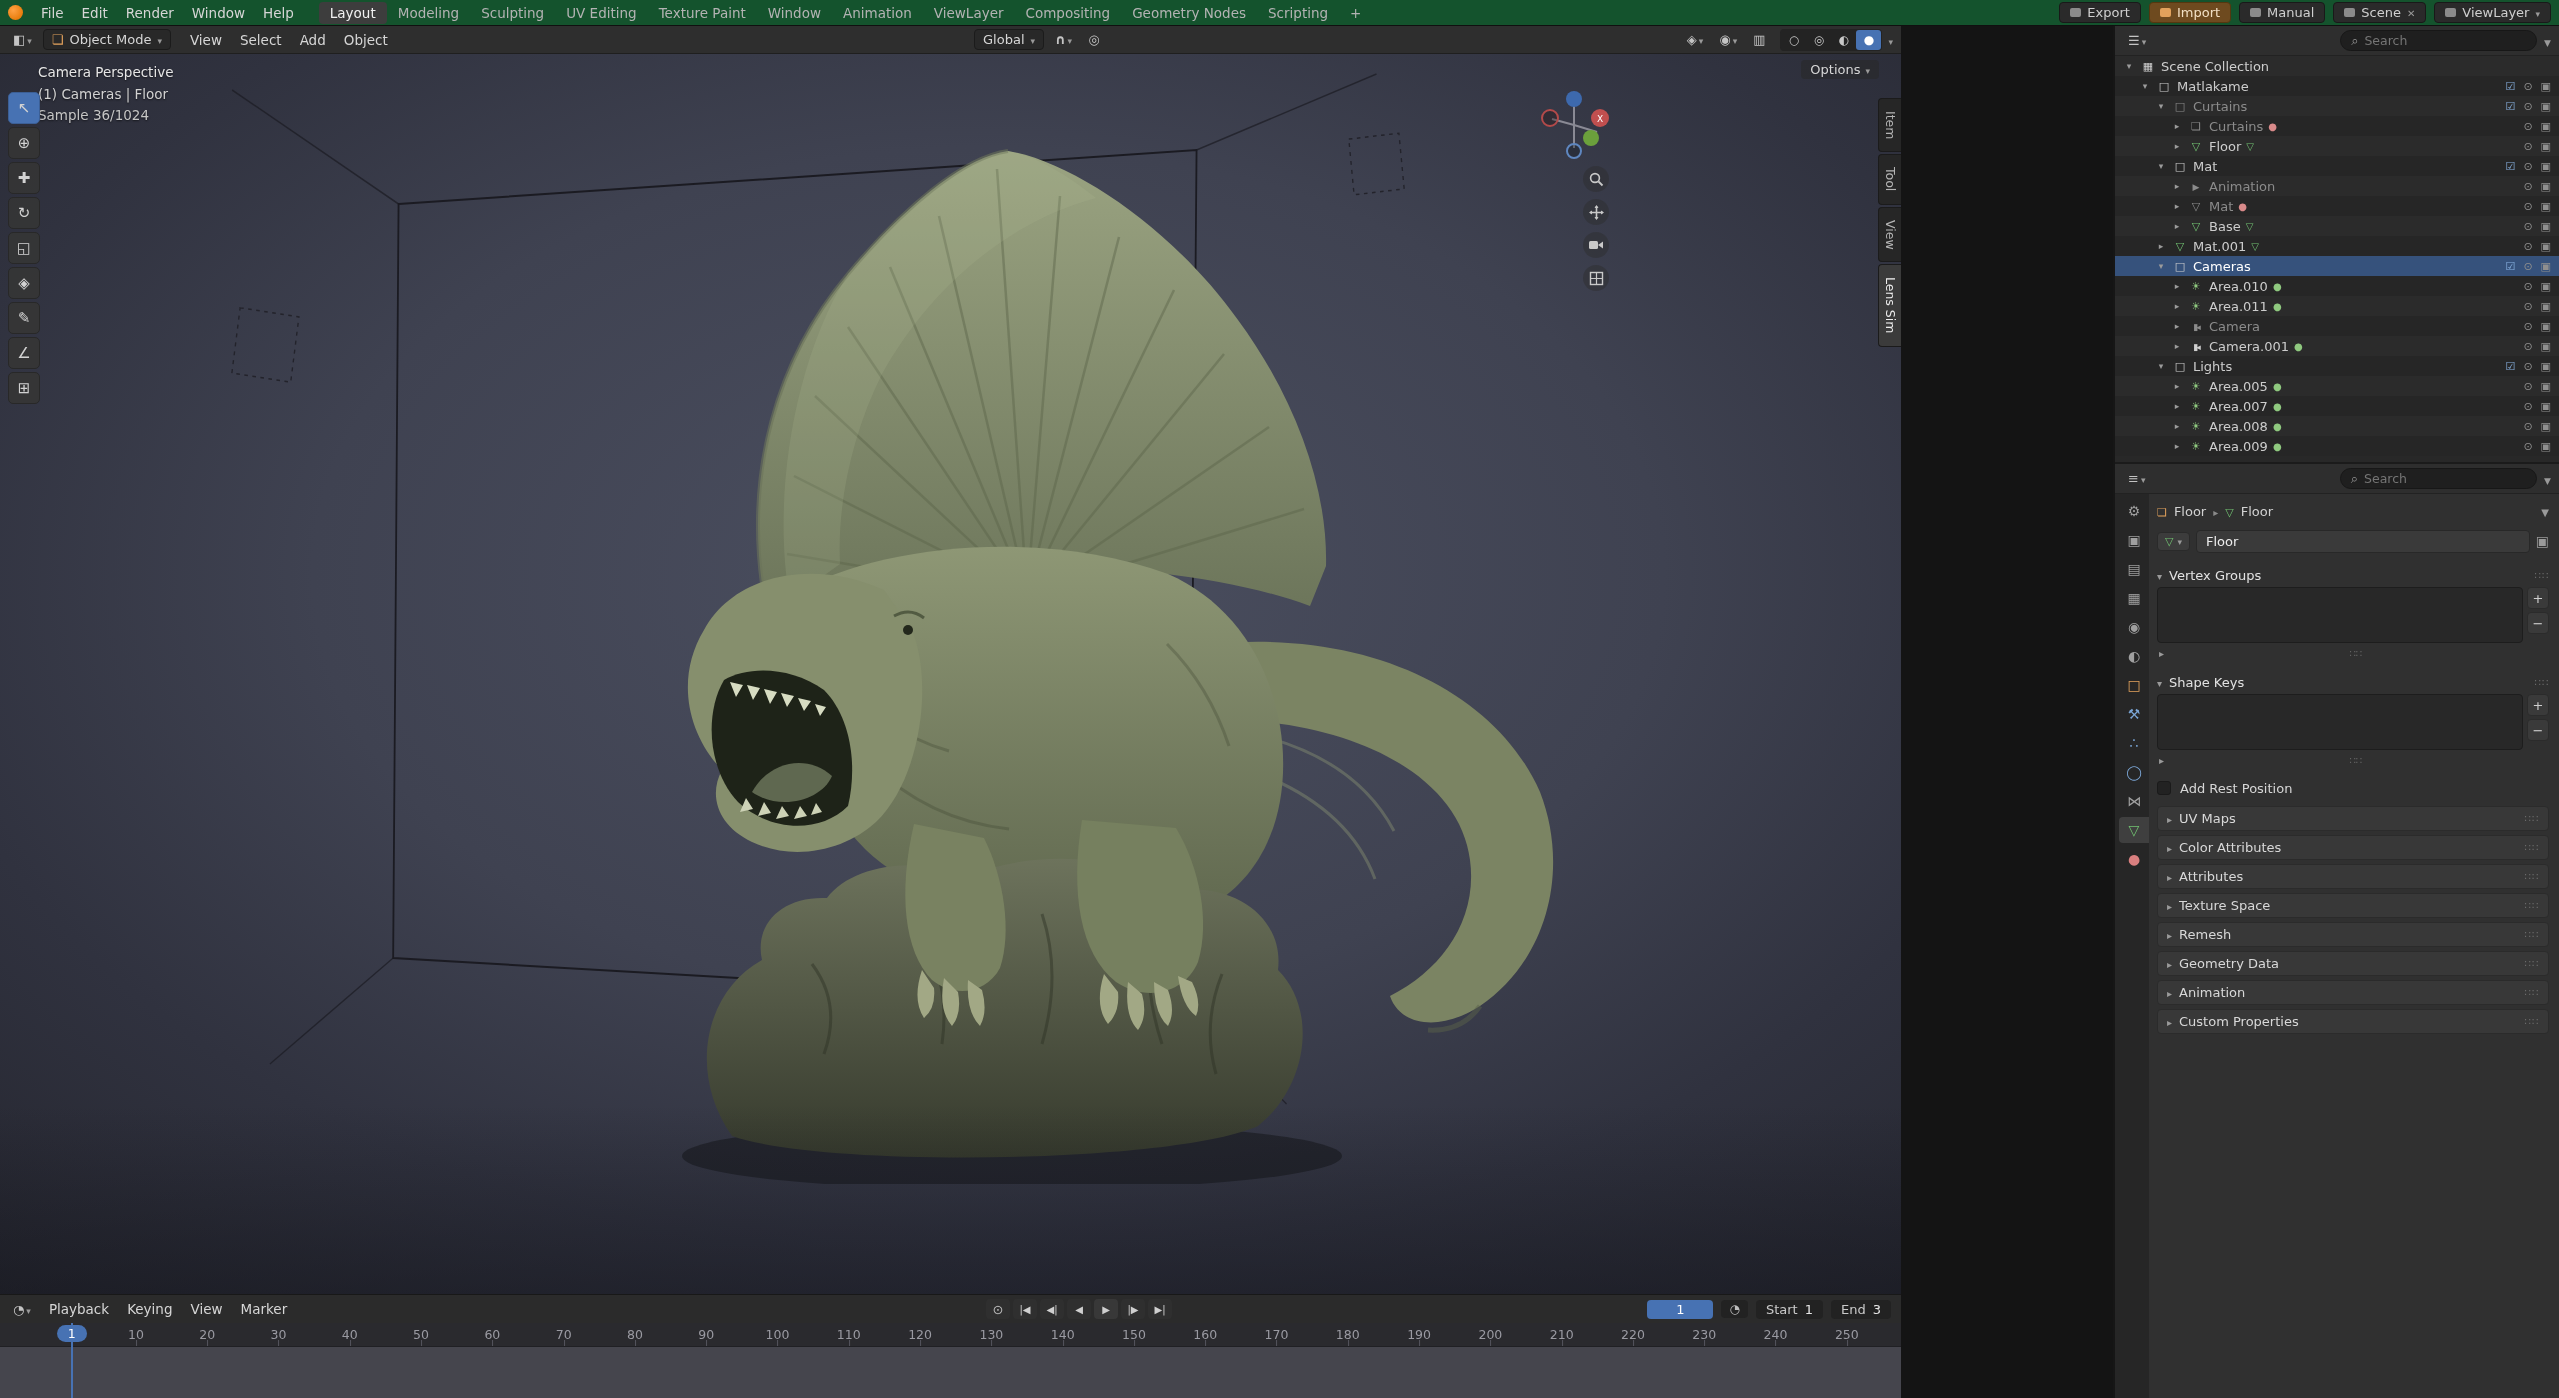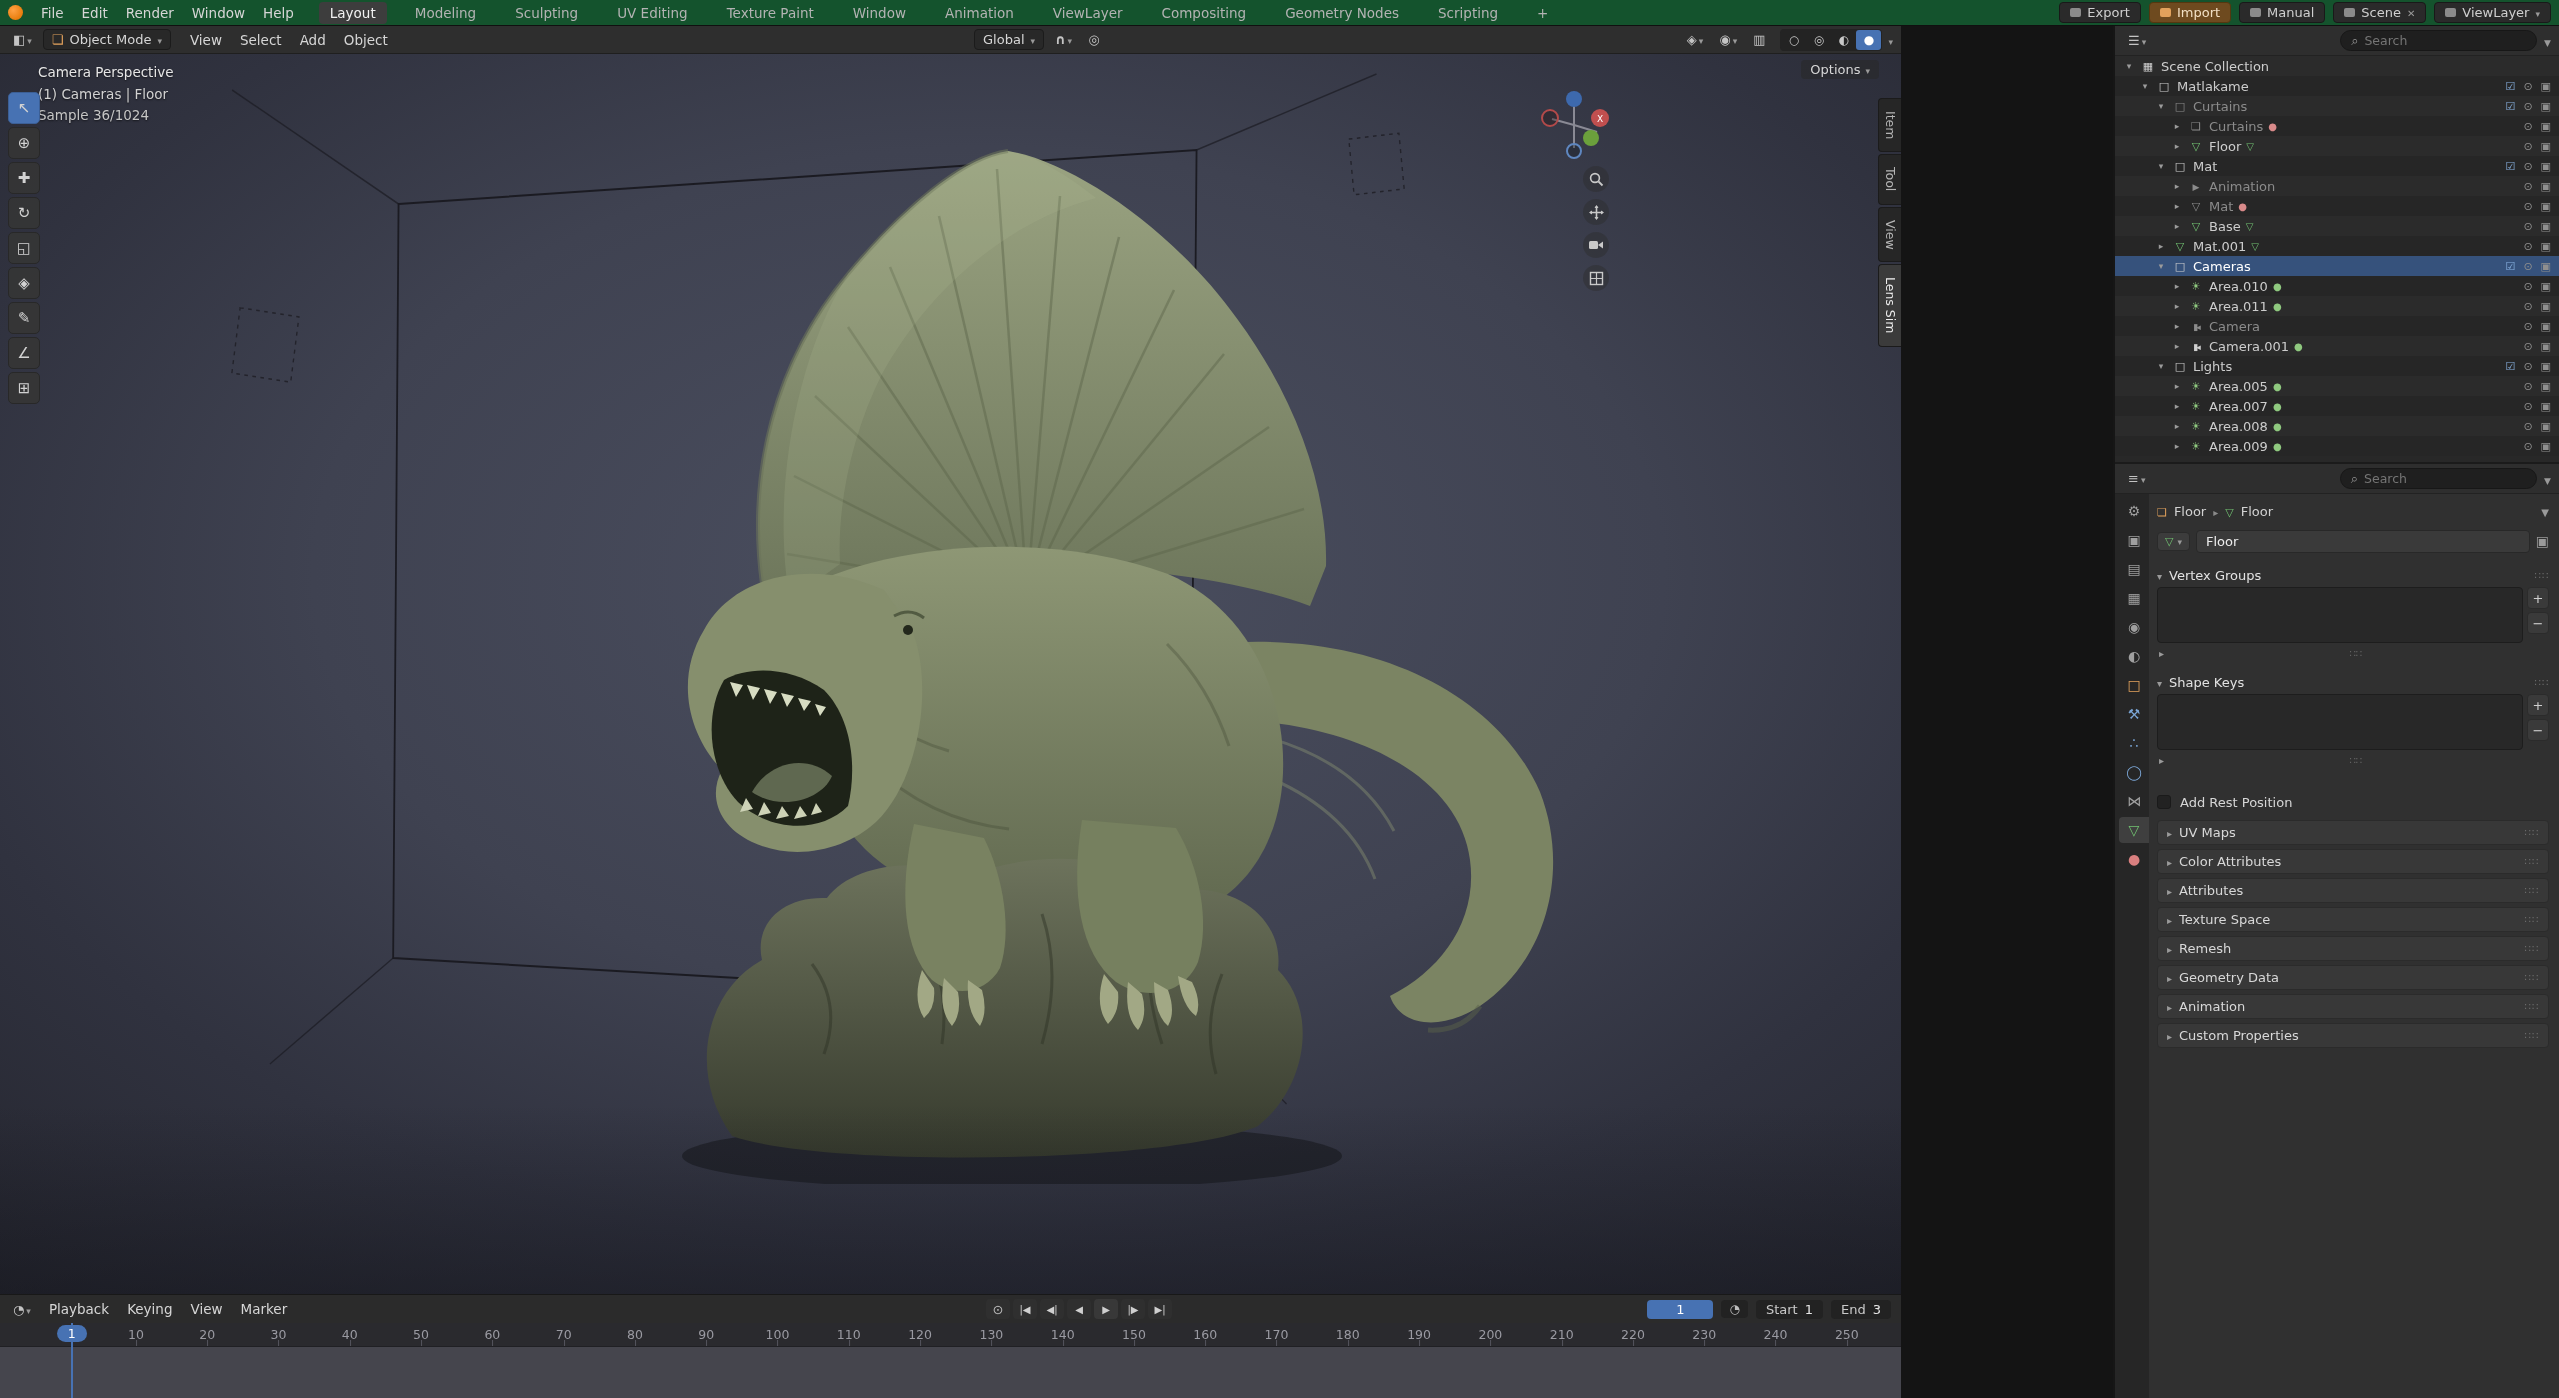--- a/index.html
+++ b/index.html
@@ -5,21 +5,21 @@
   *{margin:0;padding:0;box-sizing:border-box}
   html,body{width:2559px;height:1398px}
   body{position:relative;background:#141414;font-family:"DejaVu Sans","Liberation Sans",sans-serif;
        color:#d2d2d2;overflow:hidden;font-size:14px;-webkit-user-select:none;user-select:none}
 
   
   .topbar{position:absolute;left:0;top:0;width:2559px;height:26px;background:#14532d;
           display:flex;align-items:center;gap:2px;padding:0 8px;z-index:60;border-bottom:1px solid #101010}
   .logo{width:15px;height:15px;border-radius:50%;background:radial-gradient(circle at 35% 35%,#ffa143,#e87d0d 70%);margin-right:7px;flex:none}
   .menu-item{padding:2px 9px;border-radius:4px;font-size:13.5px;color:#d6d6d6;white-space:nowrap}
-  .ws-tabs{display:flex;margin-left:14px;gap:17px;align-items:center}
+  .ws-tabs{display:flex;margin-left:14px;gap:0;align-items:center}
   .ws-tab{padding:3px 11px;font-size:13.5px;color:#b3b3b3;border-radius:4px;white-space:nowrap}
   .ws-tab.active{background:#3d3d3d;color:#f1f1f1}
   .topbar-right{margin-left:auto;display:flex;align-items:center;gap:8px}
   .chip{display:flex;align-items:center;gap:6px;background:#2a2a2a;border:1px solid #191919;
         border-radius:4px;padding:2px 10px;font-size:13px;color:#cfcfcf;white-space:nowrap}
   .chip.import{background:#6e4a1f;border-color:#55370f;color:#f2dfc4}
   .mini-ic{display:inline-block;width:11px;height:9px;background:#8b8b8b;border-radius:2px}
   .mini-ic.orange{background:#e2a15c}
   .caret::before{content:"▾";font-size:9px;color:#9a9a9a}
   .xbtn::before{content:"✕";font-size:10px;color:#9a9a9a}
@@ -165,21 +165,21 @@
   .grip::before{content:"∷∷"}
   .listwrap{display:flex;gap:4px}
   .listbox{flex:1;height:56px;background:#282828;border:1px solid #1d1d1d;border-radius:4px}
   .listbtns{display:flex;flex-direction:column;gap:3px}
   .lbtn{width:22px;height:22px;background:#3a3a3a;border:1px solid #2b2b2b;border-radius:4px;color:#cfcfcf;
         display:flex;align-items:center;justify-content:center;font-size:13px}
   .panel-f{display:flex;align-items:center;height:20px;color:#9a9a9a;font-size:10px;padding:0 2px}
   .panel-f .subarr::before{content:"▸"}
   .panel-f .dots{margin:0 auto;color:#666}
   .panel-f .dots::before{content:"∷∷"}
-  .rest-row{display:flex;align-items:center;gap:9px;height:28px;margin-top:18px;font-size:13px;color:#d6d6d6}
+  .rest-row{display:flex;align-items:center;gap:9px;height:28px;margin-top:4px;font-size:13px;color:#d6d6d6}
   .checkbox{width:14px;height:14px;border:1px solid #1a1a1a;background:#222;border-radius:3px}
   .cpanel{height:25px;background:#383838;border:1px solid #2b2b2b;border-radius:4px;display:flex;align-items:center;
           gap:7px;padding:0 9px;margin-top:4px;font-size:13px;color:#d8d8d8}
   .carrow::before{content:"▸";font-size:10px;color:#9a9a9a}
 </style>
 </head>
 <body style="--accent: #4772b3; --sel: #36527c;">
 
 <div class="topbar">
   <span class="logo"></span>

